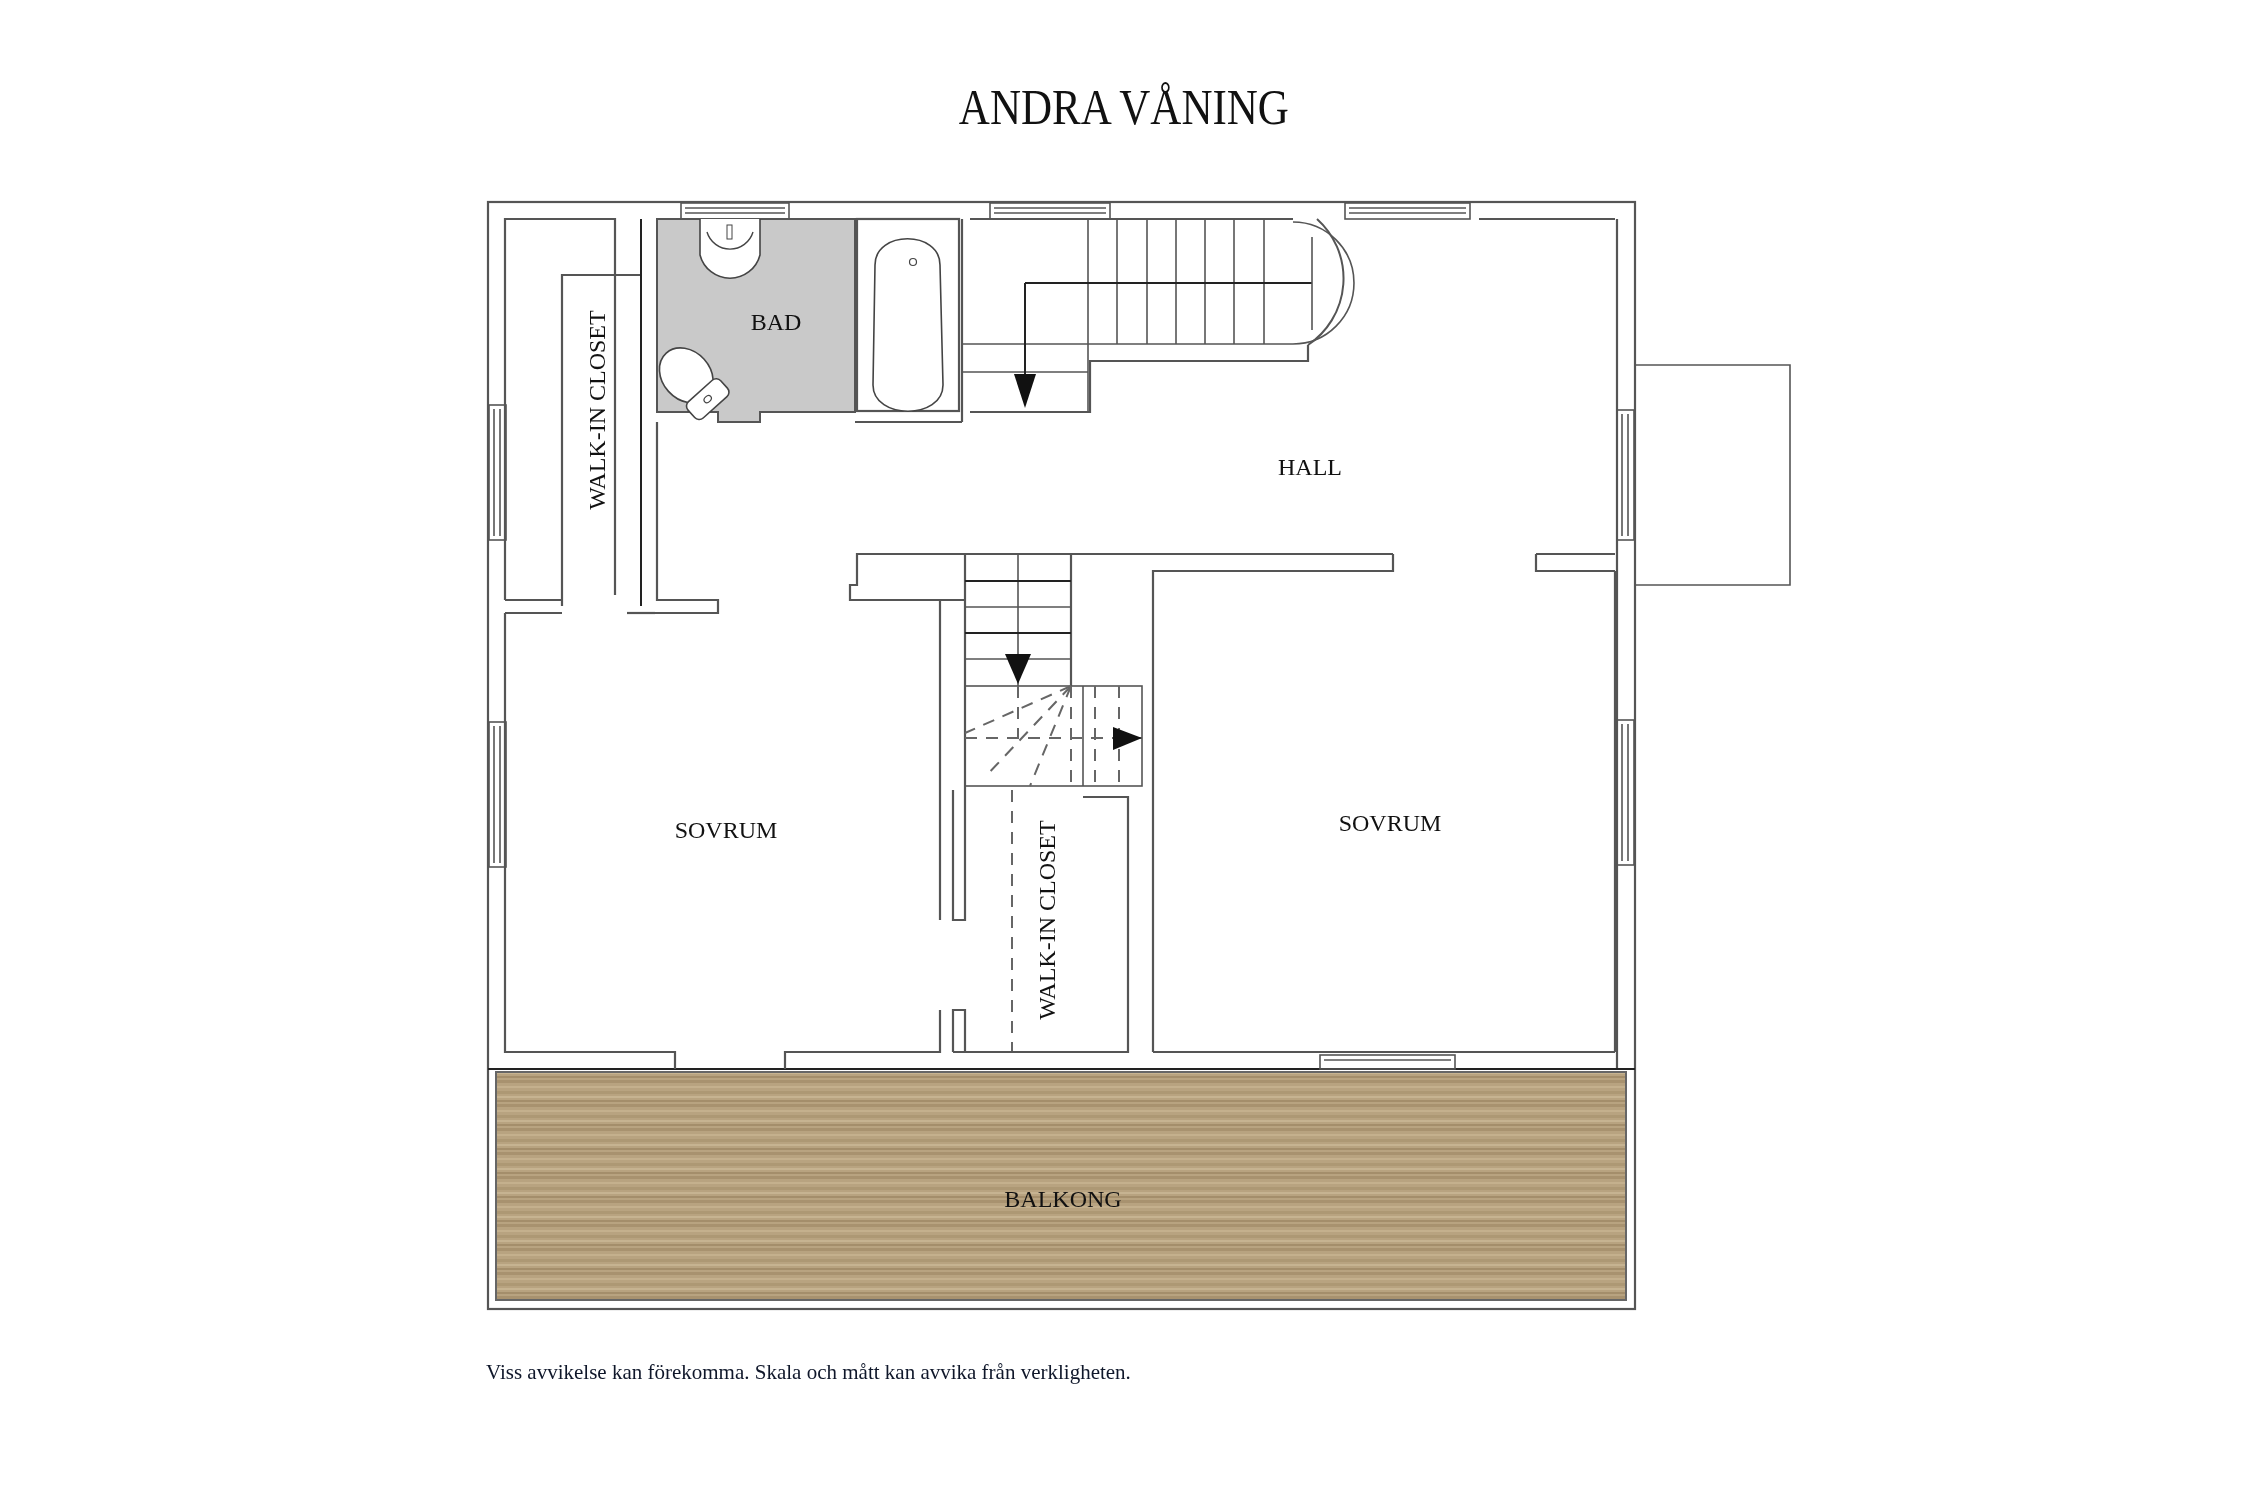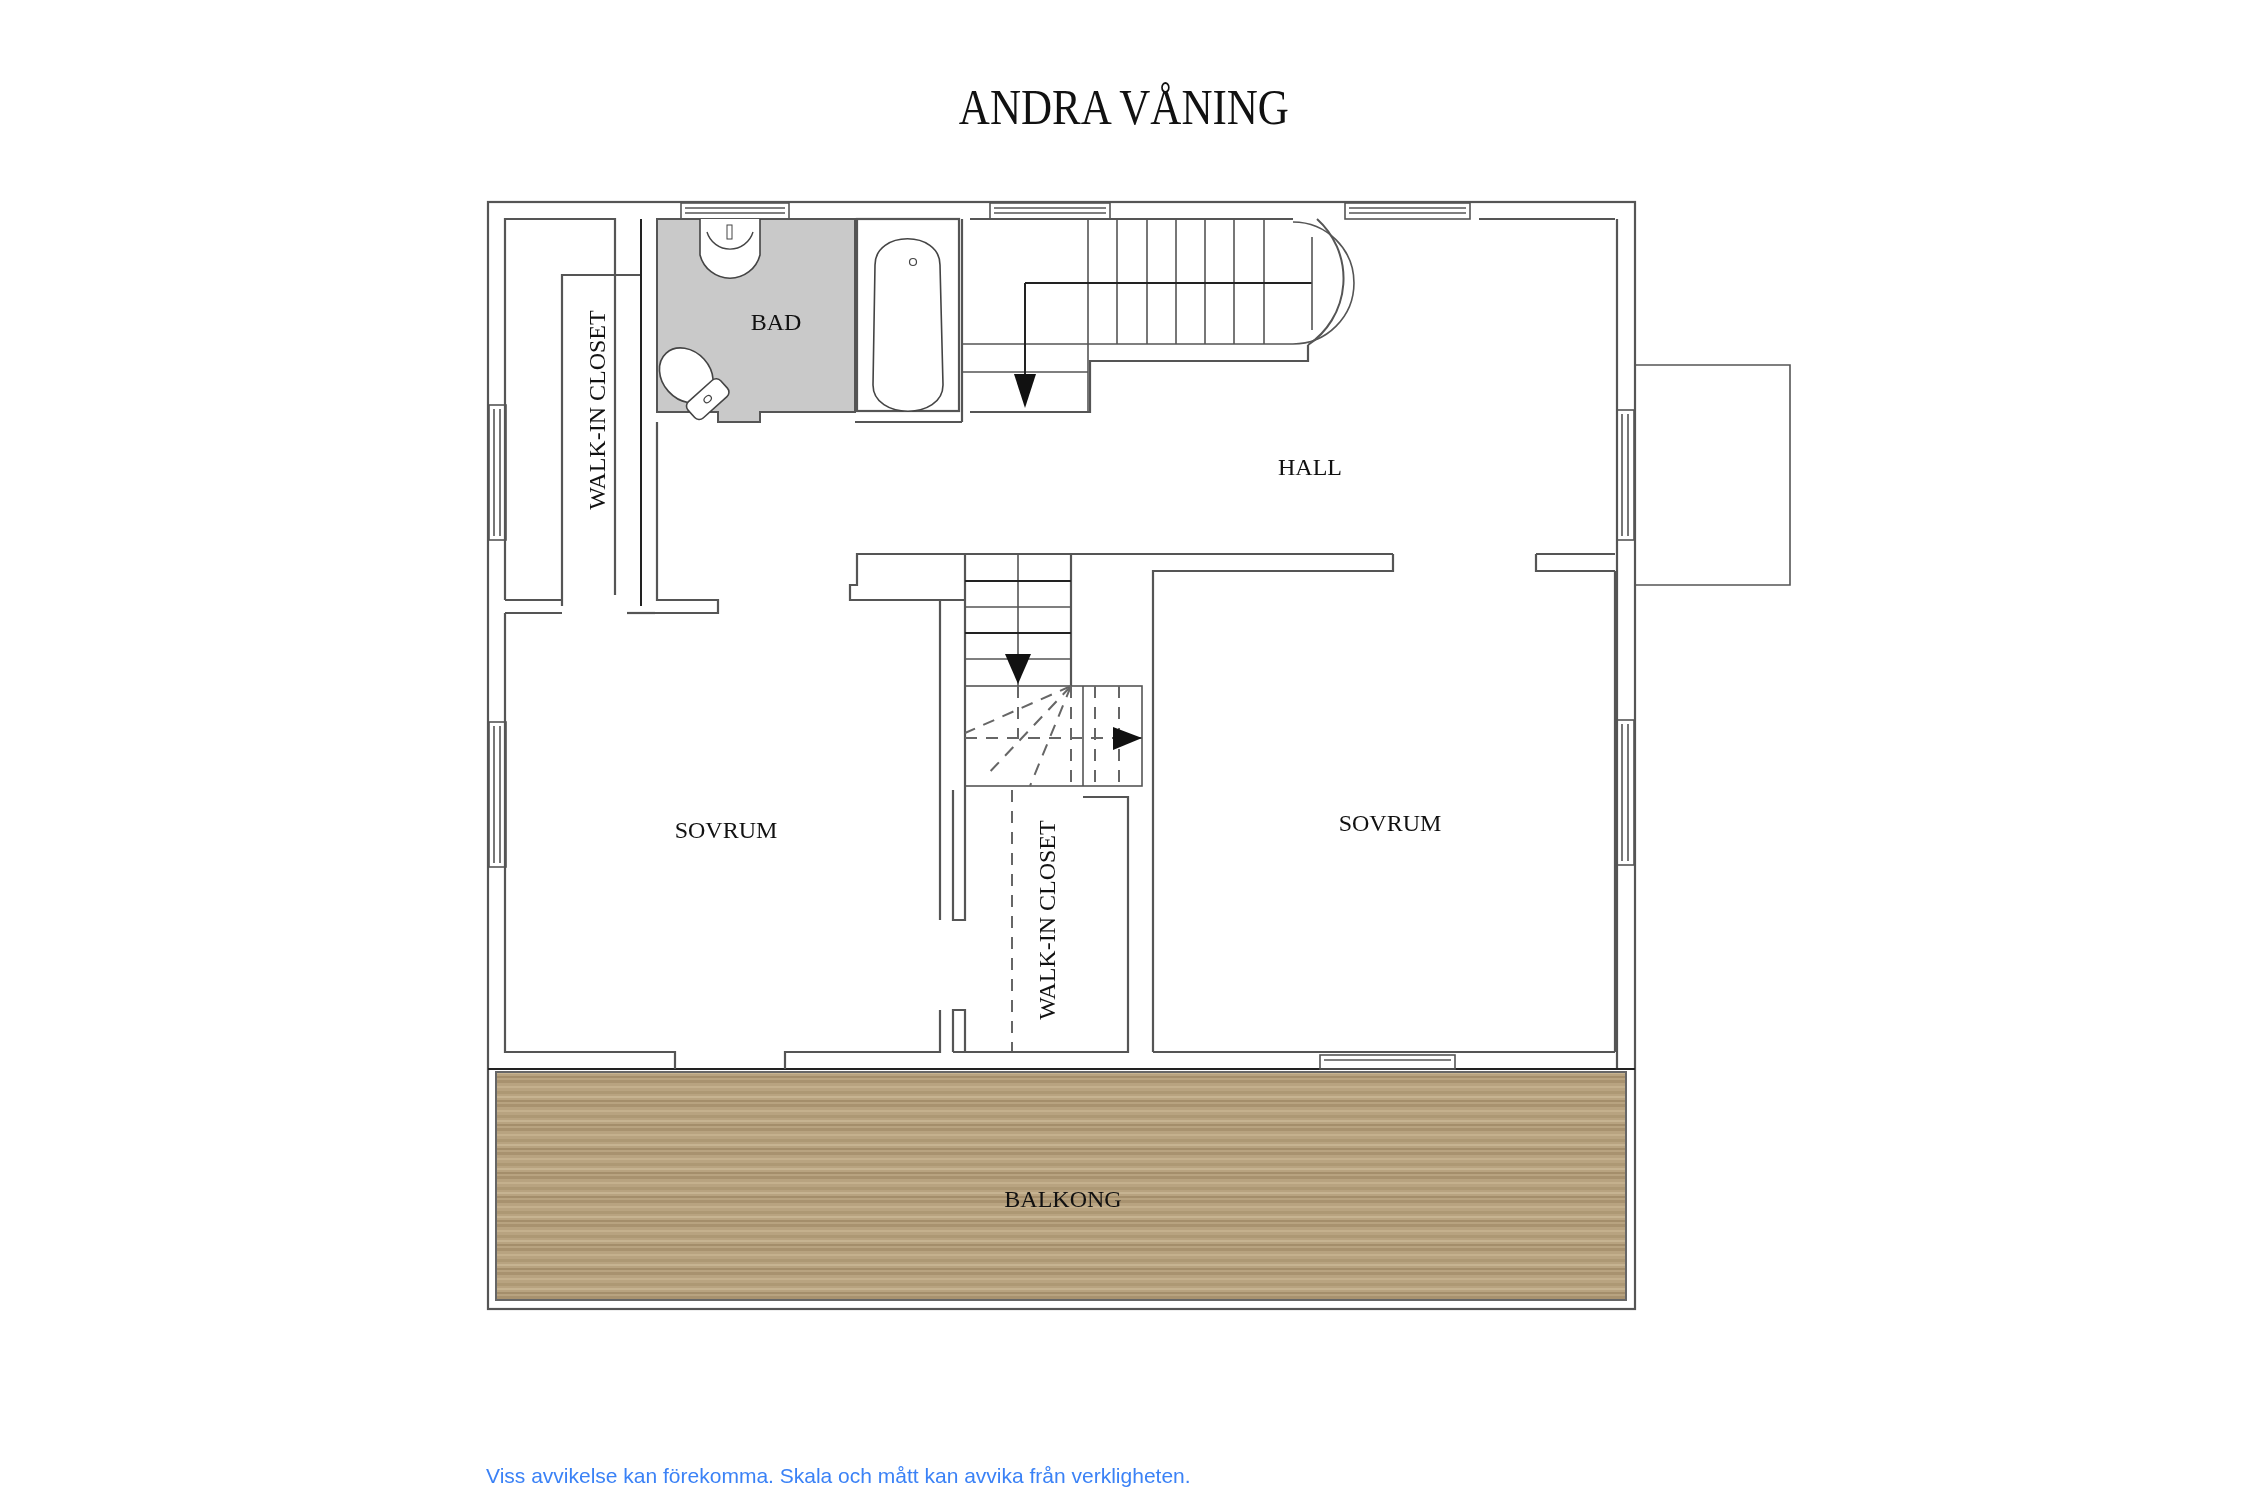--- a/index.html
+++ b/index.html
@@ -4,21 +4,21 @@
 <style>
   html, body { margin: 0; padding: 0; background: #ffffff; }
   body { width: 2250px; height: 1500px; position: relative; overflow: hidden; font-family: "Liberation Serif", serif; }
   #title { position: absolute; left: 0; width: 2250px; top: 78px; text-align: center; font-family: "Liberation Serif", serif; font-size: 50px; color: #111; letter-spacing: 0px; transform: scaleX(0.86); transform-origin: 1117px 0; }
   #plan { position: absolute; left: 0; top: 0; }
   .wall { fill: none; stroke: #555; stroke-width: 2.2; }
   .thin { fill: none; stroke: #555; stroke-width: 1.6; }
   .dark { fill: none; stroke: #222; stroke-width: 2; }
   .dash { fill: none; stroke: #666; stroke-width: 2; stroke-dasharray: 12 9; }
   .lbl { font-family: "Liberation Serif", serif; font-size: 24px; fill: #111; }
-  #footer { position: absolute; left: 486px; top: 1464px; font-family: Liberation Sans, sans-serif; font-size: 21px; color: #3b82f6; }
+  #footer { position: absolute; left: 486px; top: 1360px; font-family: Liberation Serif, serif; font-size: 21px; color: #0f172a; }
 </style>
 </head>
 <body>
 
 <div id="title">ANDRA VÅNING</div>
 
 <svg id="plan" width="2250" height="1500" viewBox="0 0 2250 1500">
   <defs>
     <pattern id="wood" x="0" y="0" width="400" height="24" patternUnits="userSpaceOnUse">
       <rect width="400" height="24" fill="#b8a380"></rect>

